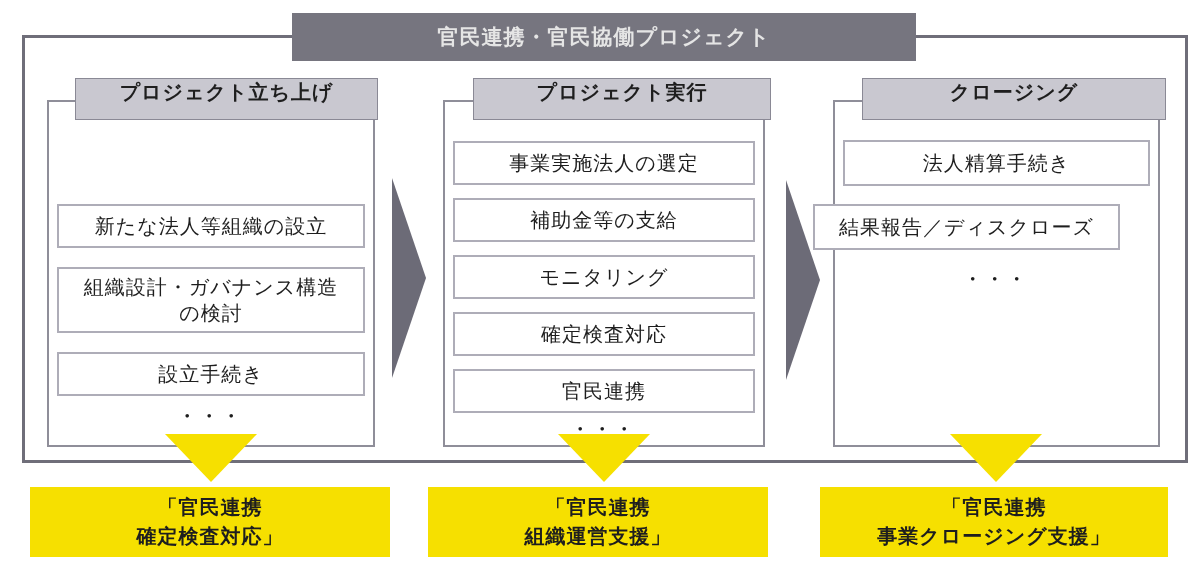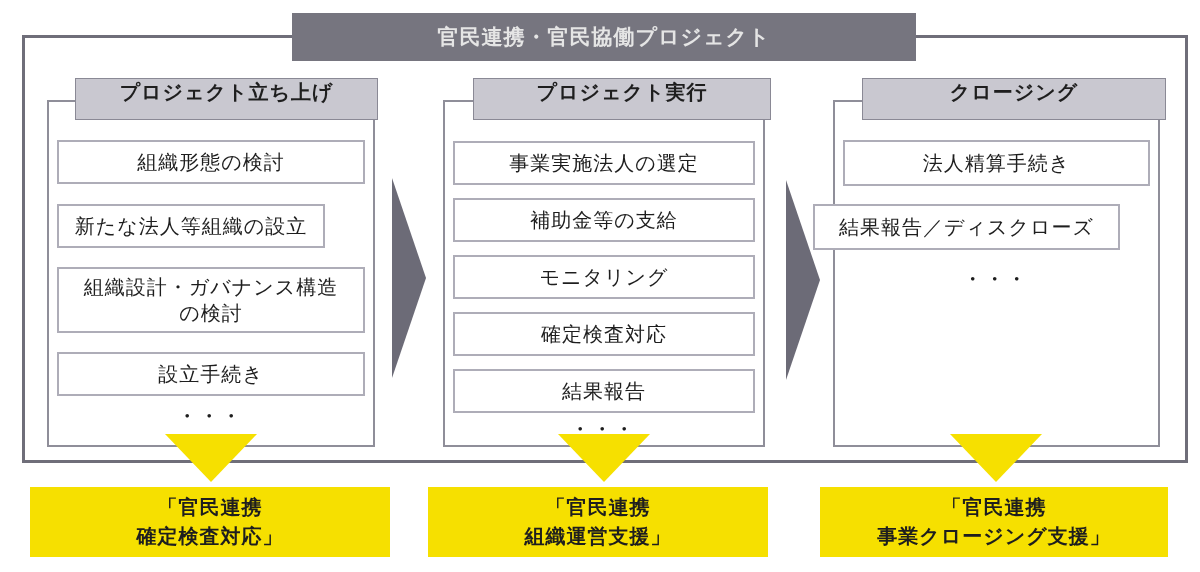--- a/index.html
+++ b/index.html
@@ -52,24 +52,21 @@
   <div class="outer-frame"></div>
 
   <div class="title-bar">
     <span>官民連携・官民協働プロジェクト</span>
   </div>
 
   <div class="col-box" style="left:47px;width:328px;"></div>
   <div class="col-header" style="left:57px;width:303px;">
     <span>プロジェクト立ち上げ</span>
   </div>
-  <div class="item" style="left:57px;top:140px;width:308px;height:44px;">
-    <span>組織形態の検討</span>
-  </div>
-  <div class="item" style="left:57px;top:204px;width:268px;height:44px;">
+  <div class="item" style="left:57px;top:204px;width:308px;height:44px;">
     <span>新たな法人等組織の設立</span>
   </div>
   <div class="item" style="left:57px;top:267px;width:308px;height:66px;">
     <span>組織設計・ガバナンス構造</span>
     <span>の検討</span>
   </div>
   <div class="item" style="left:57px;top:352px;width:308px;height:44px;">
     <span>設立手続き</span>
   </div>
   <div class="dots" style="left:57px;top:402px;width:308px;height:28px;">
@@ -86,21 +83,21 @@
   <div class="item" style="left:453px;top:198px;width:302px;height:44px;">
     <span>補助金等の支給</span>
   </div>
   <div class="item" style="left:453px;top:255px;width:302px;height:44px;">
     <span>モニタリング</span>
   </div>
   <div class="item" style="left:453px;top:312px;width:302px;height:44px;">
     <span>確定検査対応</span>
   </div>
   <div class="item" style="left:453px;top:369px;width:302px;height:44px;">
-    <span>結果報告</span>
+    <span>官民連携</span>
   </div>
   <div class="dots" style="left:453px;top:416px;width:302px;height:26px;">
     <span>・・・</span>
   </div>
 
   <div class="col-box" style="left:833px;width:327px;"></div>
   <div class="col-header" style="left:844px;width:304px;">
     <span>クロージング</span>
   </div>
   <div class="item" style="left:843px;top:140px;width:307px;height:46px;">

